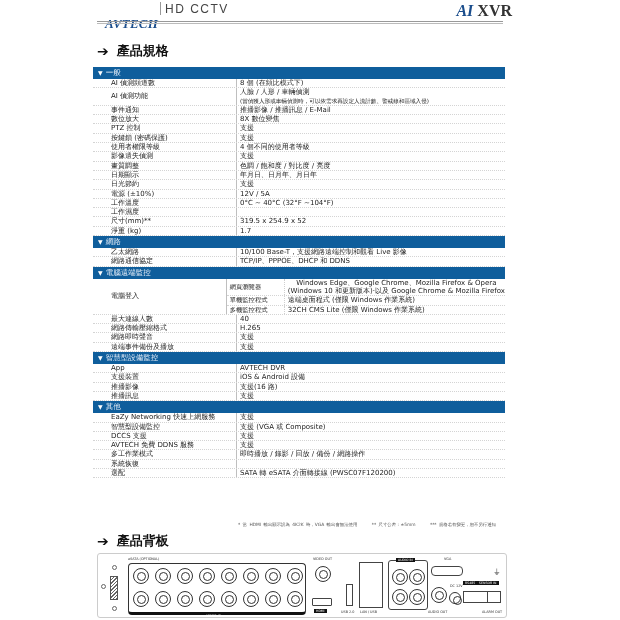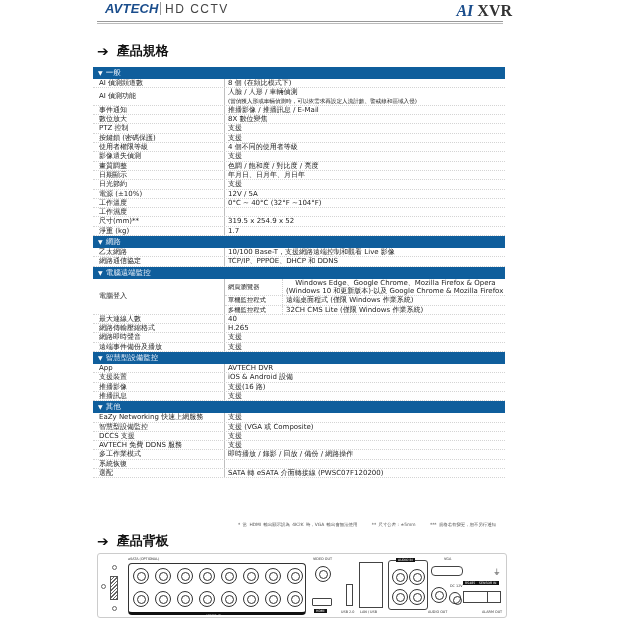--- a/index.html
+++ b/index.html
@@ -1,34 +1,34 @@
 <!DOCTYPE html>
 <html><head>
 <meta charset="utf-8">
 <style>
   * { box-sizing: border-box; margin: 0; padding: 0; }
   html, body { width: 620px; height: 620px; background: #ffffff; overflow: hidden; }
   body { font-family: "DejaVu Sans", "Liberation Sans", sans-serif; color: #222; position: relative; }
 
   .header { position: absolute; left: 97px; top: 0; width: 435px; height: 20px; }
-  .brand { position: absolute; left: 8px; top: 1px; font-family: Liberation Sans, sans-serif; font-weight: bold; font-style: italic; font-size: 13px; color: #1a4d8c; letter-spacing: 0.2px; }
+  .brand { position: absolute; left: 8px; top: 16px; font-family: Liberation Serif, serif; font-weight: bold; font-style: italic; font-size: 13px; color: #1a4d8c; letter-spacing: 0.2px; }
   .brand-sep { position: absolute; left: 63px; top: 2px; width: 1px; height: 13px; background: #999; }
   .brand-sub { position: absolute; left: 68px; top: 2px; font-family: "Liberation Sans", sans-serif; font-size: 12px; color: #444; letter-spacing: 1.5px; }
   .xvr { position: absolute; right: 20px; top: 2px; font-family: Liberation Serif, serif; font-weight: bold; font-size: 16px; color: #333; }
   .xvr .ai { color: #1a4d8c; font-style: italic; }
   .hr { position: absolute; left: 97px; top: 21px; width: 406px; height: 3px; border-top: 1px solid #999; border-bottom: 1px solid #bbb; }
 
   .section-title { position: absolute; left: 97px; font-size: 13px; font-weight: bold; color: #111; display: flex; align-items: center; gap: 8px; }
   .section-title .arrow { font-size: 14px; }
 
   .spec { position: absolute; left: 93px; top: 67px; width: 412px; font-size: 7px; line-height: 8.3px; }
   .band { background: #0f5e9c; color: #e6eef8; height: 12px; line-height: 12px; padding-left: 5px; font-size: 7.5px; }
   .band .tri { font-size: 6px; margin-right: 3px; color: #fff; }
   .row { display: flex; border-bottom: 1px dotted #d4d4d4; }
-  .row .k { width: 132px; padding-left: 6px; border-right: 1px solid #bfbfbf; white-space: nowrap; overflow: hidden; display: flex; align-items: center; }
+  .row .k { width: 132px; padding-left: 6px; border-right: 1px solid #bfbfbf; white-space: nowrap; overflow: hidden; display: flex; align-items: center; margin-left: 12px; }
   .row .v { flex: 1; padding-left: 3px; white-space: nowrap; overflow: hidden; }
   .v.two div.small { font-size: 5.6px; }
   .nested { flex: 1; display: flex; flex-direction: column; }
   .nrow { display: flex; border-bottom: 1px dotted #d4d4d4; }
   .nrow:last-child { border-bottom: none; }
   .nrow .nk { width: 58px; padding-left: 3px; border-right: 1px dotted #cfcfcf; display: flex; align-items: center; font-size: 6.3px; }
   .nrow .nv { flex: 1; padding-left: 3px; white-space: nowrap; }
 
   .footnote { position: absolute; left: 238px; top: 522px; font-size: 4.4px; color: #555; word-spacing: 1px; }
   .footnote span { margin-right: 12px; }

